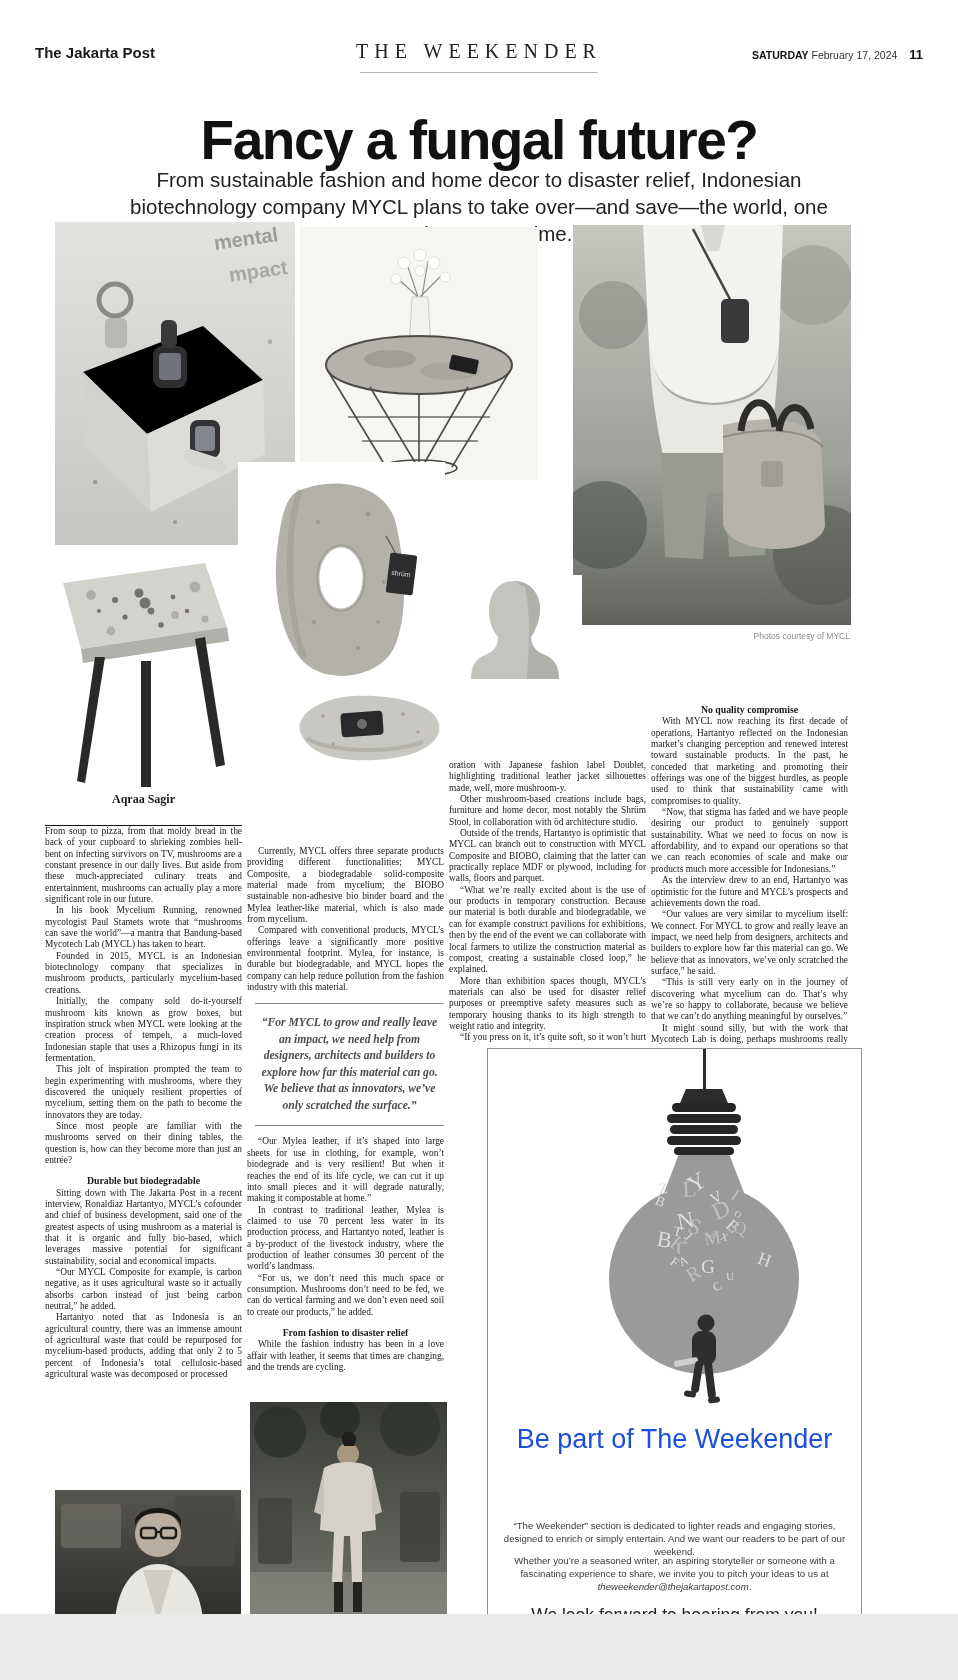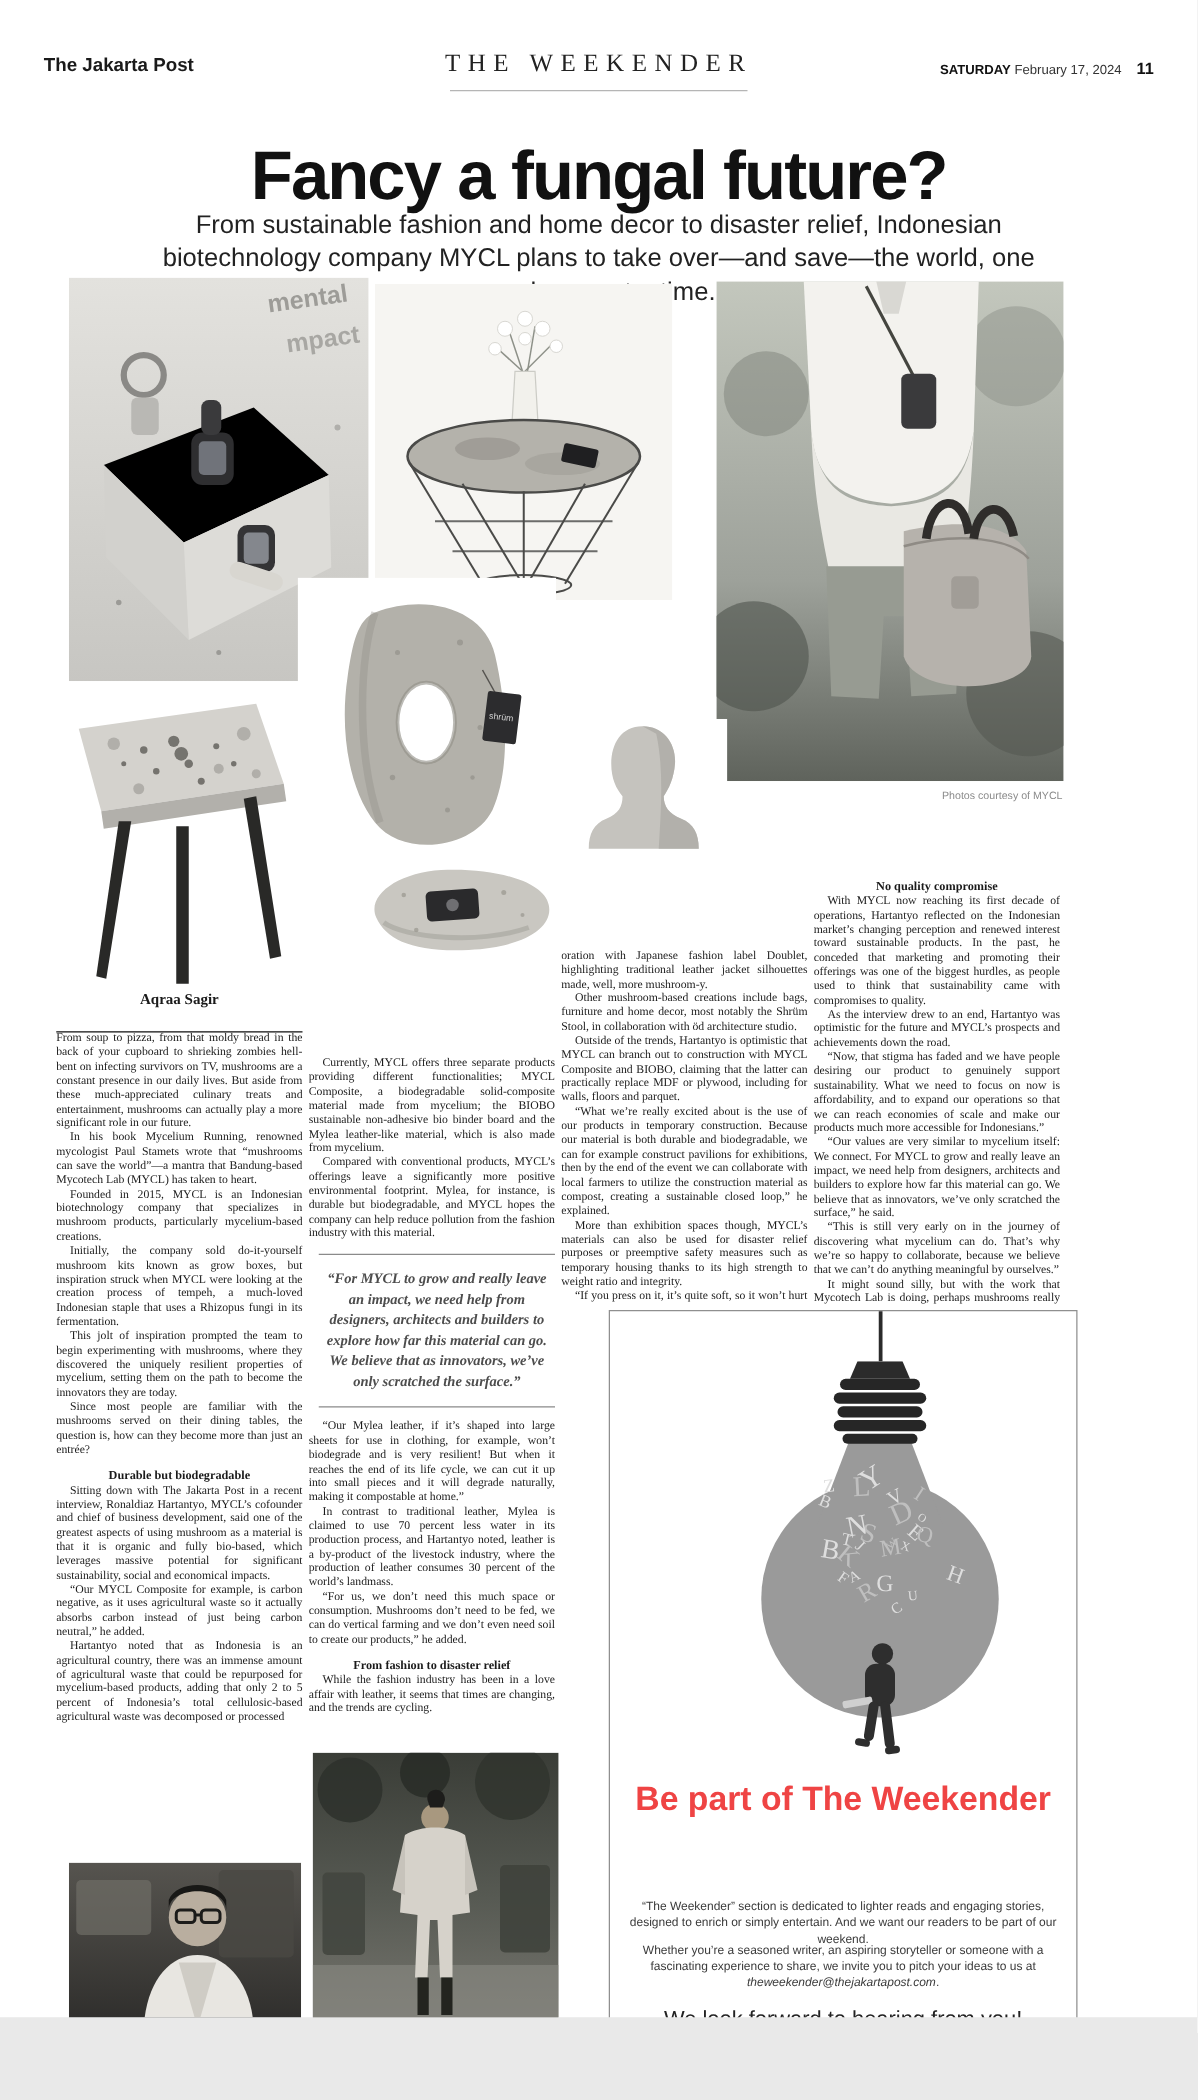--- a/index.html
+++ b/index.html
@@ -42,21 +42,21 @@
              font-size:11.6px;line-height:16.5px;color:#4d4d4d;text-indent:0;}
   
   .caption{position:absolute;font-family:"Liberation Sans",sans-serif;font-size:9.5px;line-height:12.5px;color:#2b2b2b;}
   .caption-1{left:55px;top:1630px;width:188px;}
   .caption-2{left:250px;top:1630px;width:190px;}
   
   .adbox{position:absolute;left:487px;top:1048px;width:373px;height:588px;border:1px solid #8f8f8f;
          font-family:"Liberation Sans",sans-serif;text-align:center;}
   .ad-cord{position:absolute;left:215px;top:0;width:3px;height:40px;background:#2b2b2b;}
   .ad-bulb{position:absolute;left:96px;top:40px;}
-  .ad-title{position:absolute;left:0;right:0;top:375px;font-weight:bold;font-size:27px;color:#ef4444;}
+  .ad-title{position:absolute;left:0;right:0;top:375px;font-weight:normal;font-size:27px;color:#1d4ed8;}
   .ad-tagline{position:absolute;left:0;right:0;top:420px;font-weight:bold;font-size:13.5px;line-height:18px;color:#222;}
   .ad-body1{position:absolute;left:12px;right:12px;top:470px;font-size:9.6px;line-height:13px;color:#3a3a3a;}
   .ad-body2{position:absolute;left:14px;right:14px;top:505px;font-size:9.6px;line-height:13px;color:#3a3a3a;}
   .ad-body2 .email{font-style:italic;}
   .ad-closing{position:absolute;left:0;right:0;top:556px;font-size:17.5px;color:#222;}
 </style>
 </head>
 <body>
 
 <div class="page">
@@ -276,22 +276,22 @@
     <p>Other mushroom-based creations include bags, furniture and home decor, most notably the Shrüm Stool, in collaboration with öd architecture studio.</p>
     <p>Outside of the trends, Hartantyo is optimistic that MYCL can branch out to construction with MYCL Composite and BIOBO, claiming that the latter can practically replace MDF or plywood, including for walls, floors and parquet.</p>
     <p>“What we’re really excited about is the use of our products in temporary construction. Because our material is both durable and biodegradable, we can for example construct pavilions for exhibitions, then by the end of the event we can collaborate with local farmers to utilize the construction material as compost, creating a sustainable closed loop,” he explained.</p>
     <p>More than exhibition spaces though, MYCL’s materials can also be used for disaster relief purposes or preemptive safety measures such as temporary housing thanks to its high strength to weight ratio and integrity.</p>
     <p>“If you press on it, it’s quite soft, so it won’t hurt people if it falls.”</p>
   </div>
 
   <div class="col col-4">
     <h3 style="margin-top:0">No quality compromise</h3>
     <p>With MYCL now reaching its first decade of operations, Hartantyo reflected on the Indonesian market’s changing perception and renewed interest toward sustainable products. In the past, he conceded that marketing and promoting their offerings was one of the biggest hurdles, as people used to think that sustainability came with compromises to quality.</p>
+    <p>“Now, that stigma has faded and we have people desiring our product to genuinely support sustainability. What we need to focus on now is affordability, and to expand our operations so that we can reach economies of scale and make our products much more accessible for Indonesians.”</p>
     <p>As the interview drew to an end, Hartantyo was optimistic for the future and MYCL’s prospects and achievements down the road.</p>
-    <p>“Now, that stigma has faded and we have people desiring our product to genuinely support sustainability. What we need to focus on now is affordability, and to expand our operations so that we can reach economies of scale and make our products much more accessible for Indonesians.”</p>
     <p>“Our values are very similar to mycelium itself: We connect. For MYCL to grow and really leave an impact, we need help from designers, architects and builders to explore how far this material can go. We believe that as innovators, we’ve only scratched the surface,” he said.</p>
     <p>“This is still very early on in the journey of discovering what mycelium can do. That’s why we’re so happy to collaborate, because we believe that we can’t do anything meaningful by ourselves.”</p>
     <p>It might sound silly, but with the work that Mycotech Lab is doing, perhaps mushrooms really could save the world instead of zombifying us all.</p>
   </div>
 
   <div class="photo" style="left:55px;top:1490px;">
     <svg width="186" height="132" viewBox="0 0 186 132">
       <defs>
         <linearGradient id="g4" x1="0" y1="0" x2="0" y2="1">
           <stop offset="0" stop-color="#56544f"></stop>

